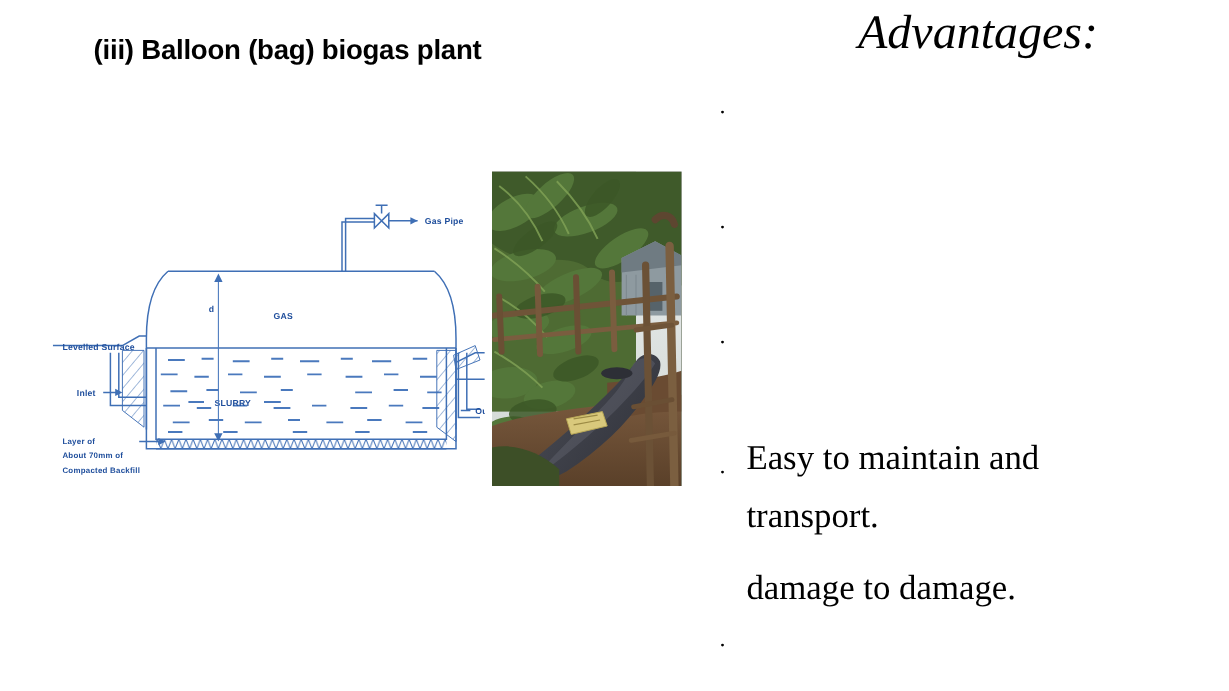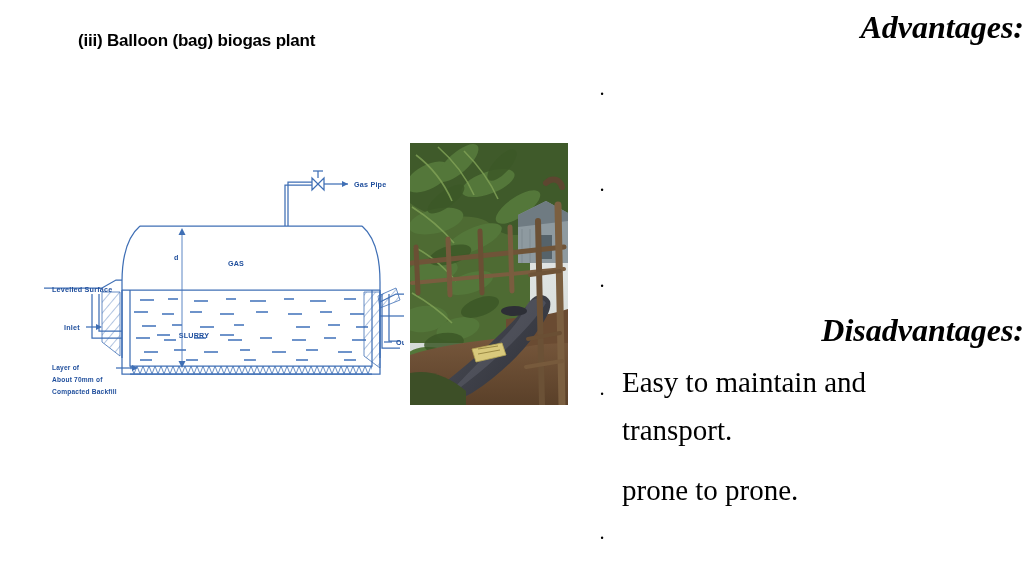--- a/index.html
+++ b/index.html
@@ -17,21 +17,21 @@
   }
 
   
   .slide-title {
     position: absolute;
     left: 78px;
     top: 27px;
     width: 460px;
     font-family: "Liberation Sans", sans-serif;
     font-weight: bold;
-    font-size: 17px;
+    font-size: 23px;
     line-height: 28px;
     color: #000000;
     letter-spacing: -0.2px;
     white-space: nowrap;
   }
 
   
   .diagram-wrap {
     position: absolute;
     left: 44px;
@@ -75,26 +75,26 @@
   
   .right-col {
     position: absolute;
     left: 588px;
     top: 0px;
     width: 436px;
     height: 576px;
   }
   .section-heading {
     font-family: "Liberation Serif", serif;
-    font-weight: bold;
+    font-weight: normal;
     font-style: italic;
-    font-size: 32px;
+    font-size: 40px;
     line-height: 38px;
     color: #000000;
-    text-align: right;
+    text-align: center;
     padding-left: 18px;
   }
   .heading-advantages { position:absolute; left:0; top:8px; width:418px; }
   .heading-disadvantages { position:absolute; left:0; top:311px; width:418px; }
 
   .bullet-list { position:absolute; left:0; width:436px; list-style:none; margin:0; padding:0; }
   .bl-advantages   { top:70px; }
   .bl-disadvantages{ top:370px; }
 
   .bullet-item {
@@ -376,26 +376,25 @@
     <li class="bullet-item">
       <span class="bullet-dot">·</span>
     </li>
     <li class="bullet-item">
       <span class="bullet-dot">·</span>
       <span>Easy to maintain and
 transport.</span>
     </li>
   </ul>
 
-  <div class="section-heading heading-disadvantages">Disadvantages:</div>
 
   <ul class="bullet-list bl-disadvantages">
     <li class="bullet-item">
       <span class="bullet-dot">·</span>
-      <span>prone to prone.</span>
+      <span>damage to damage.</span>
     </li>
     <li class="bullet-item">
       <span class="bullet-dot">·</span>
       
     </li>
   </ul>
 
 </div>
 
 </body></html>

